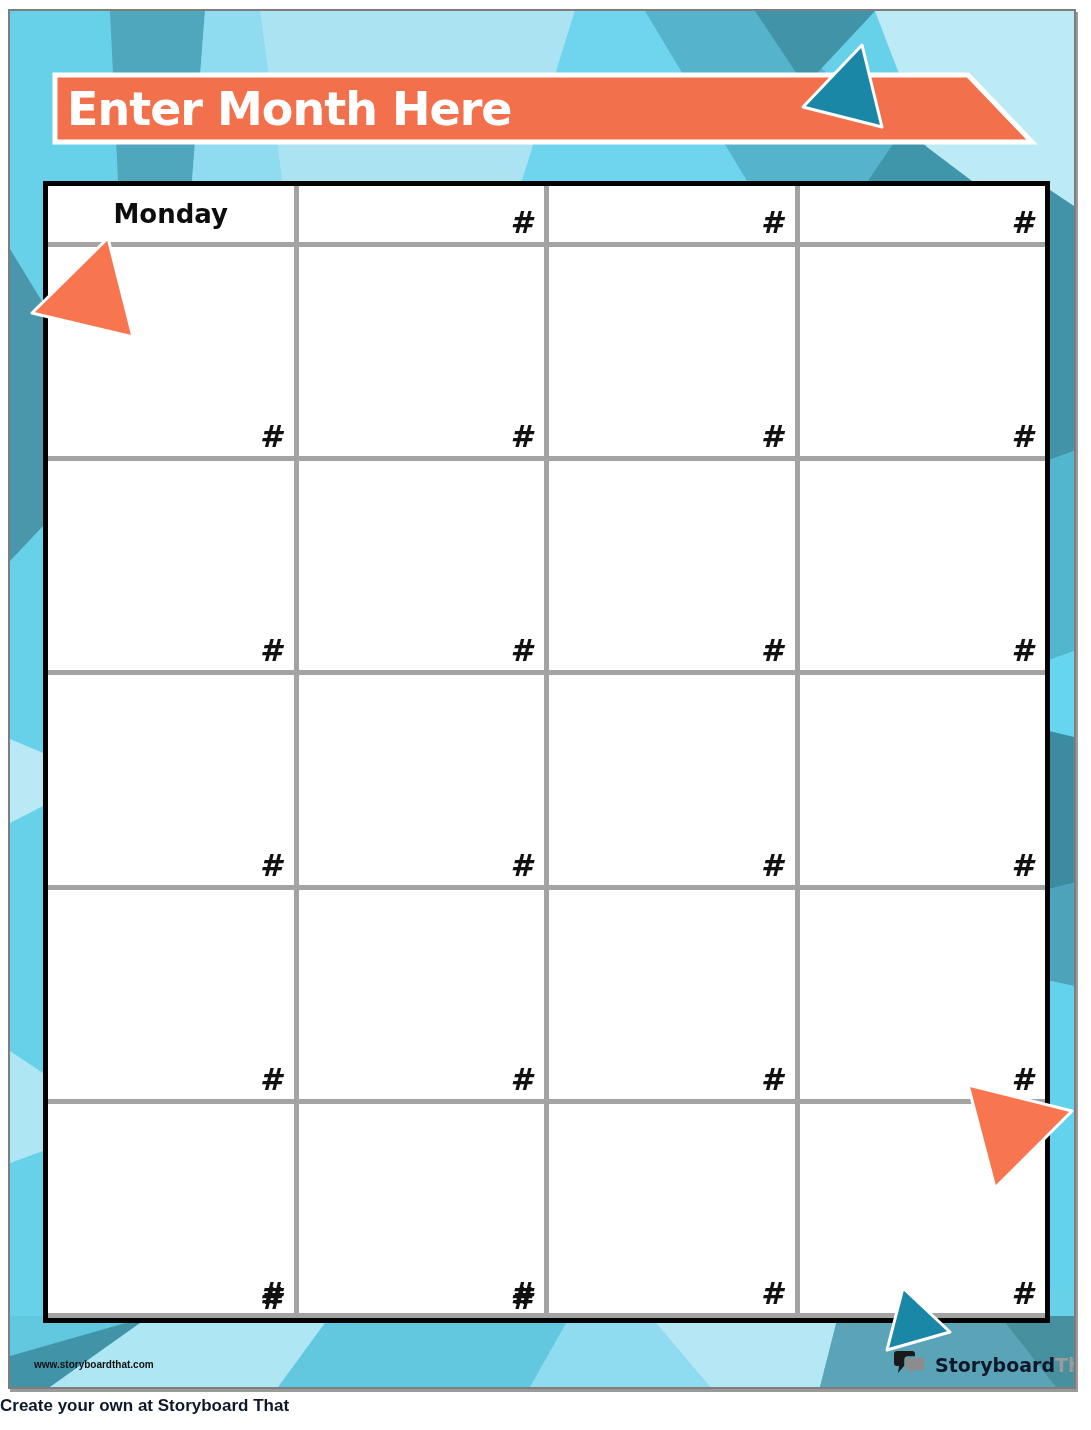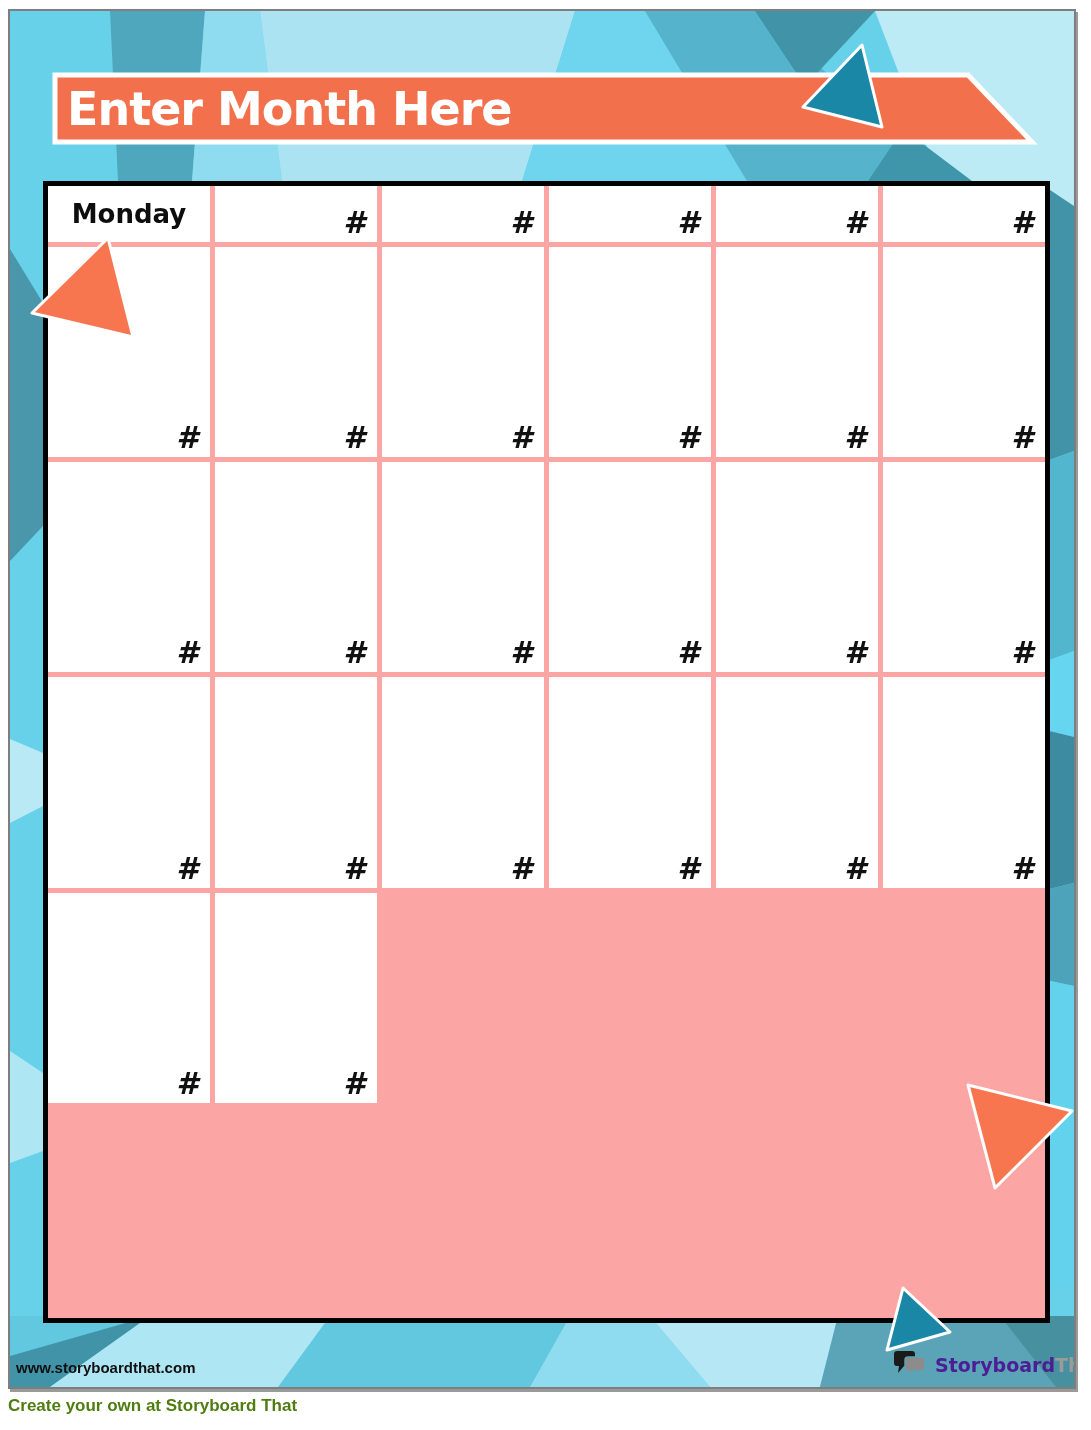--- a/index.html
+++ b/index.html
@@ -5,34 +5,34 @@
   html,body{margin:0;padding:0;background:#ffffff;}
   .page{position:relative;width:1091px;height:1430px;background:#ffffff;overflow:hidden;
         font-family:"Liberation Sans",sans-serif;border-radius:9px;}
   .panel{position:absolute;left:8px;top:9px;width:1064px;height:1376px;
          border:2px solid #7E7E7E;box-shadow:2px 3px 0 #9A9A9A;overflow:hidden;background:#68D1EA;}
   .bg{position:absolute;left:0;top:0;width:100%;height:100%;}
   .banner-title{position:absolute;left:57px;top:66px;width:900px;height:64px;line-height:64px;
     color:#ffffff;font-family:"DejaVu Sans",sans-serif;font-weight:bold;font-size:46px;
     letter-spacing:-1px;white-space:nowrap;}
   .calendar{position:absolute;left:33px;top:170px;width:1007px;height:1142px;
-    box-sizing:border-box;border:5px solid #000;background:#fca5a5;
-    display:grid;grid-template-columns:repeat(6,1fr);grid-template-rows:56px repeat(5,1fr);gap:5px;}
+    box-sizing:border-box;border:5px solid #000;background:#a3a3a3;
+    display:grid;grid-template-columns:repeat(4,1fr);grid-template-rows:56px repeat(5,1fr);gap:5px;}
   .hcell{background:#fff;display:flex;align-items:center;justify-content:center;}
   .hcell span{font-family:"DejaVu Sans",sans-serif;font-weight:bold;font-size:26px;color:#0D0D0D;}
   .cell{background:#fff;position:relative;}
   .cell .num{position:absolute;right:12px;bottom:2px;font-family:"DejaVu Sans",sans-serif;
     font-style:italic;font-weight:bold;font-size:31px;color:#111;}
-  .site-url{position:absolute;left:6px;top:1348px;font-weight:bold;font-size:15px;color:#101010;}
+  .site-url{position:absolute;left:24px;top:1348px;font-weight:bold;font-size:10px;color:#101010;}
   .logo{position:absolute;left:884px;top:1339px;display:flex;align-items:center;gap:7px;}
   .logo .ltxt{font-family:"DejaVu Sans",sans-serif;font-weight:bold;font-size:19px;white-space:nowrap;}
-  .logo .primary{color:#4c1d95;}
+  .logo .primary{color:#0f172a;}
   .logo .secondary{color:#9B9B9B;}
   .overlay{position:absolute;left:0;top:0;width:1091px;height:1430px;pointer-events:none;}
-  .tagline{position:absolute;left:8px;top:1396px;font-weight:bold;font-size:17px;color:#4d7c0f;}
+  .tagline{position:absolute;left:0;top:1396px;font-weight:bold;font-size:17px;color:#0f172a;}
 </style>
 </head>
 <body>
 
 <div class="page">
 
   <div class="panel">
 
     <svg class="bg" viewBox="0 0 1064 1376" preserveAspectRatio="none">
       <rect x="0" y="0" width="1064" height="1376" fill="#68D1EA"></rect>

